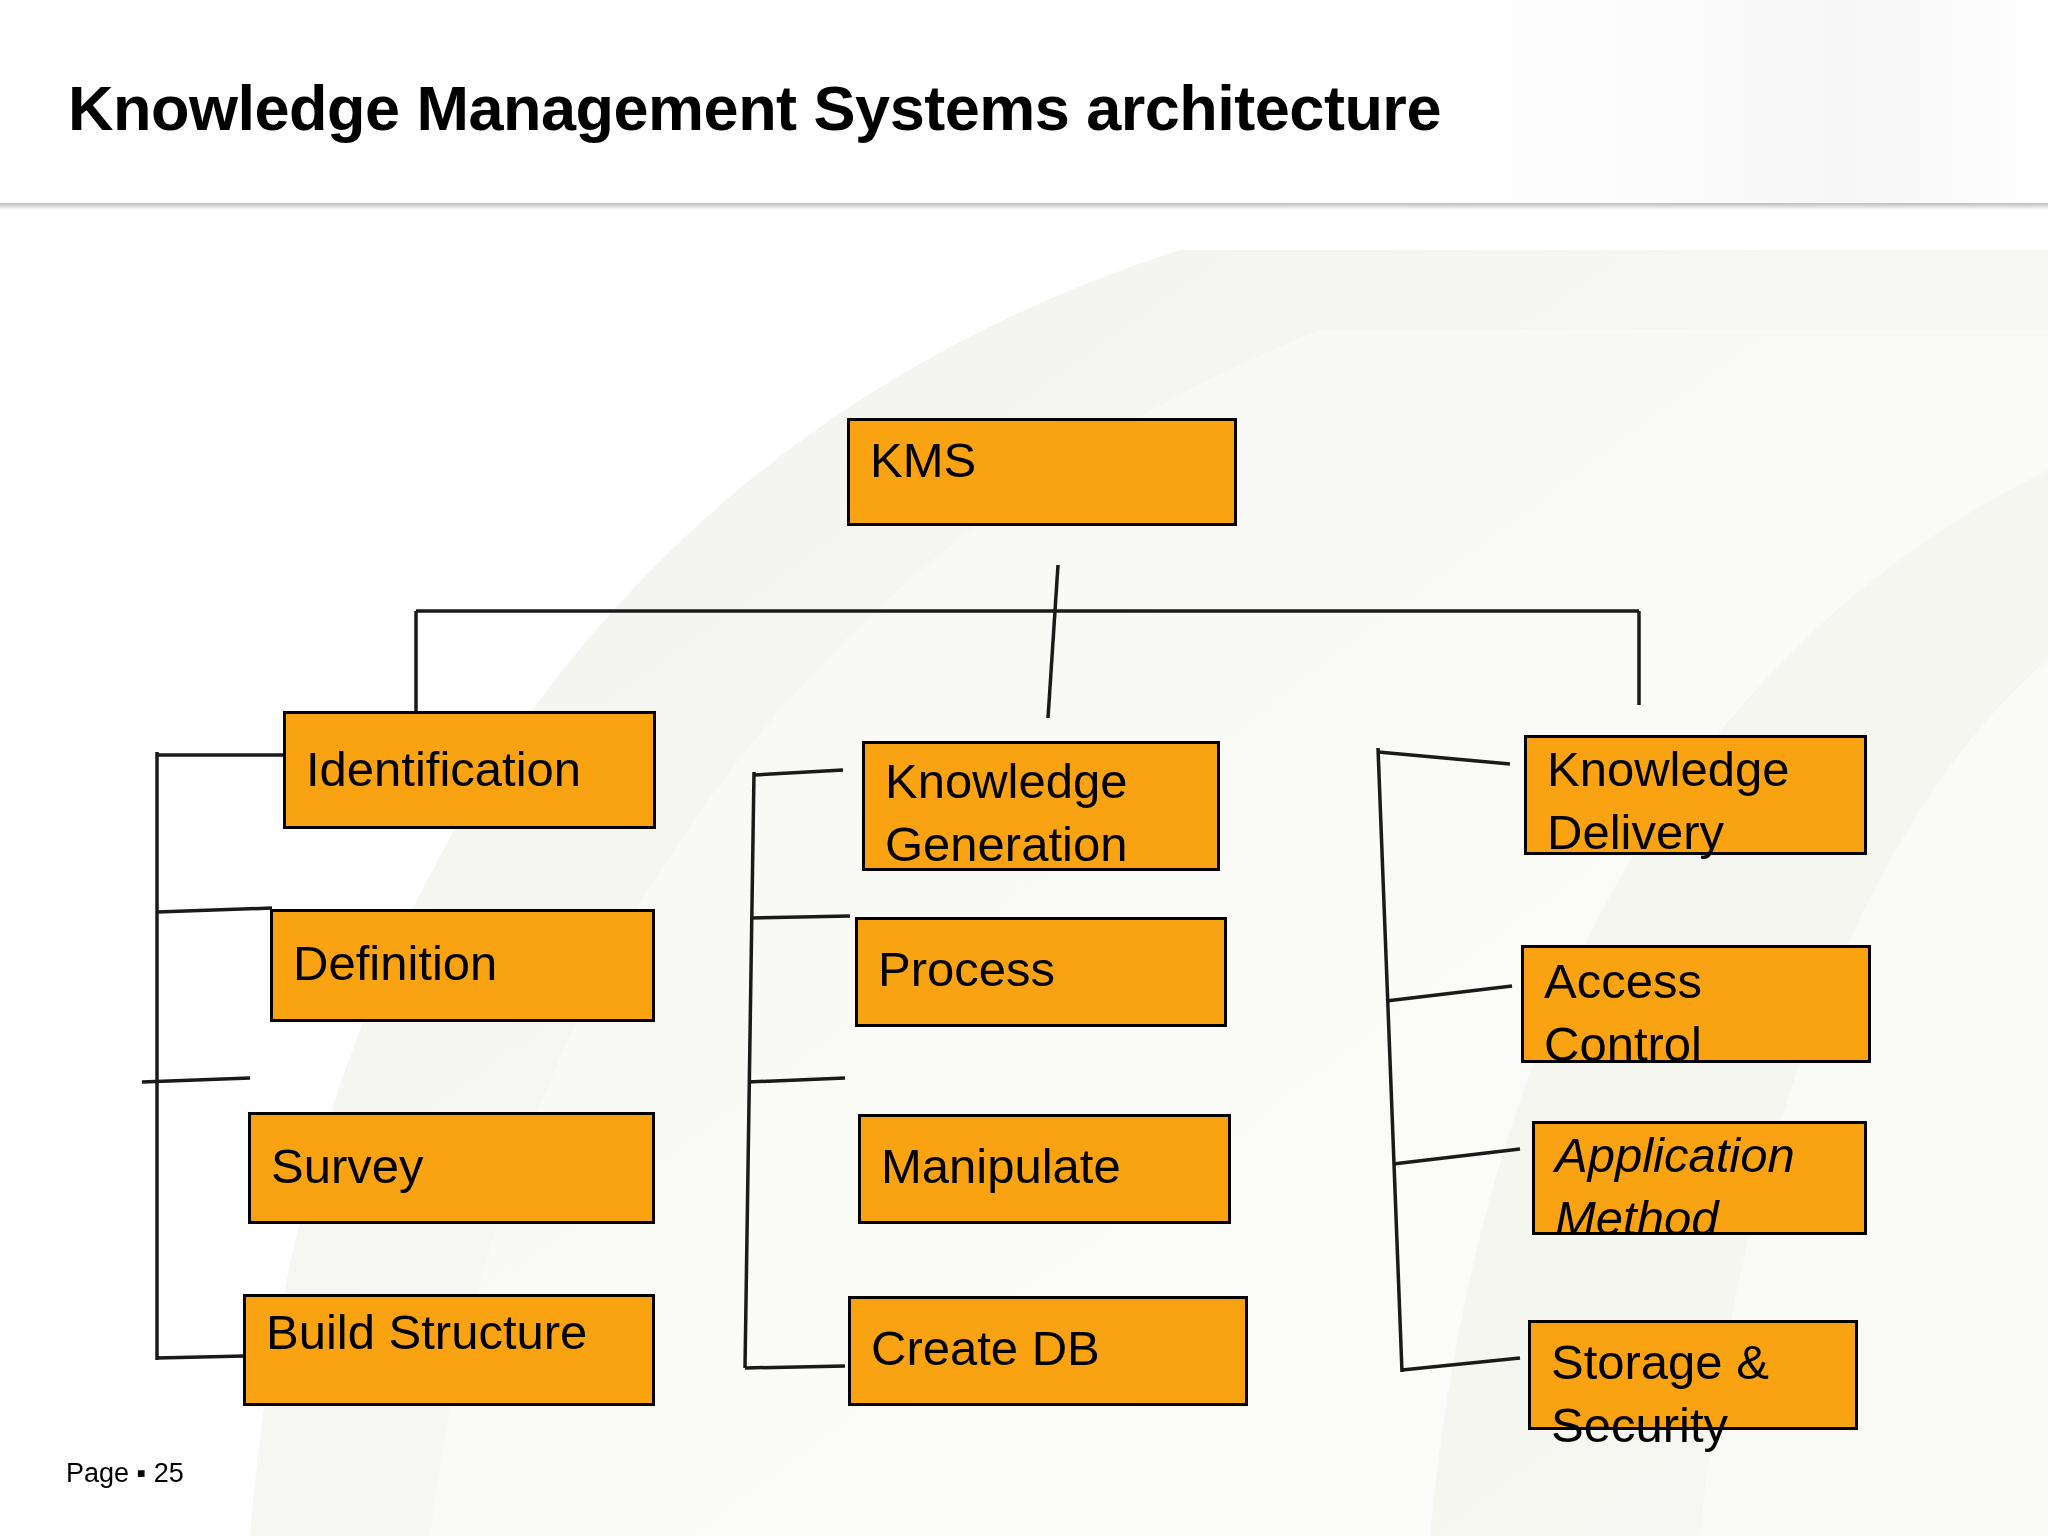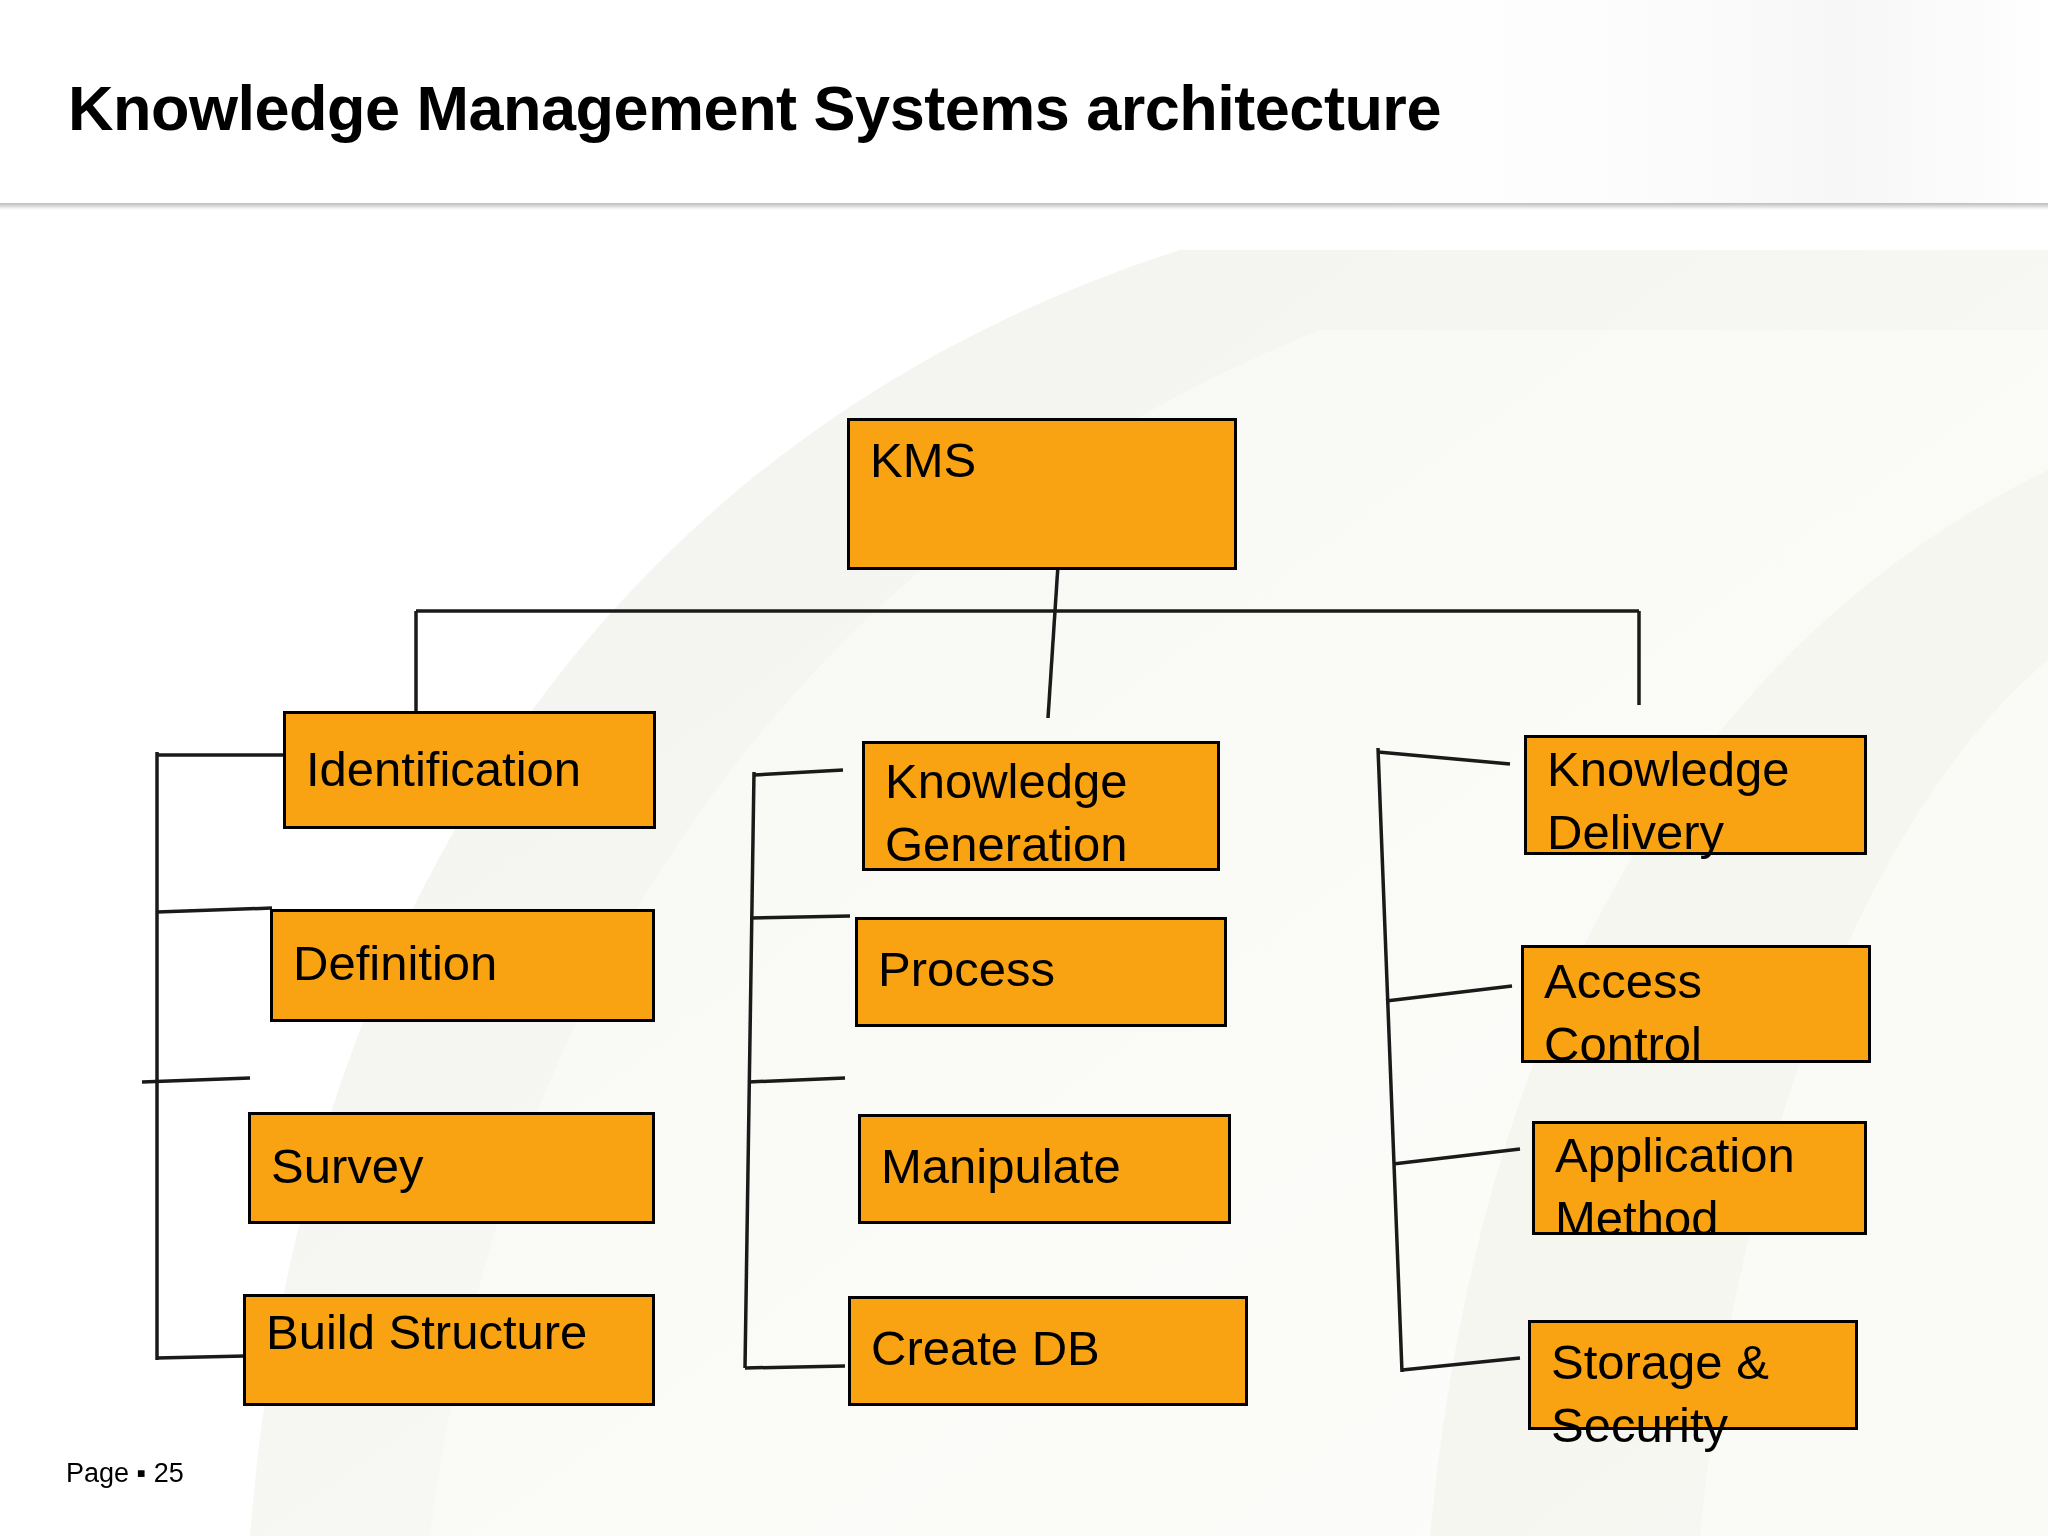--- a/index.html
+++ b/index.html
@@ -168,38 +168,38 @@
         <path d="M 745,1368 L 845,1366"></path>
 
         <path d="M 1378,748 L 1402,1372"></path>
         <path d="M 1378,752 L 1510,764"></path>
         <path d="M 1386,1001 L 1512,986"></path>
         <path d="M 1393,1164 L 1520,1149"></path>
         <path d="M 1402,1370 L 1520,1358"></path>
       </g>
     </svg>
 
-    <div class="node" style="left:847px; top:418px; width:390px; height:152px;">KMS</div>
+    <div class="node" style="left:847px; top:418px; width:390px; height:108px;">KMS</div>
 
     <div class="node" style="left:283px; top:711px; width:373px; height:118px; padding-top:22px;">Identification</div>
     <div class="node" style="left:270px; top:909px; width:385px; height:113px; padding-top:18px;">Definition</div>
     <div class="node" style="left:248px; top:1112px; width:407px; height:112px; padding-top:18px;">Survey</div>
     <div class="node" style="left:243px; top:1294px; width:412px; height:112px; padding-top:2px;">Build Structure</div>
 
     <div class="node two-line" style="left:862px; top:709px; width:358px; height:130px; padding-top:6px;">Knowledge
 Generation</div>
     <div class="node" style="left:855px; top:917px; width:372px; height:110px; padding-top:16px;">Process</div>
     <div class="node" style="left:858px; top:1114px; width:373px; height:110px; padding-top:16px;">Manipulate</div>
     <div class="node" style="left:848px; top:1296px; width:400px; height:110px; padding-top:16px;">Create DB</div>
 
     <div class="node two-line" style="left:1524px; top:703px; width:343px; height:120px; padding-top:0px;">Knowledge
 Delivery</div>
     <div class="node two-line" style="left:1521px; top:913px; width:350px; height:118px; padding-top:2px;">Access
 Control</div>
-    <div class="node two-line" style="left:1532px; top:1089px; width:335px; height:114px; padding-top:0px;">Application
+    <div class="node two-line" style="left:1532px; top:1089px; width:335px; height:114px; padding-top:0px;font-style:italic;">Application
 Method</div>
     <div class="node two-line" style="left:1528px; top:1288px; width:330px; height:110px; padding-top:8px;">Storage &amp;
 Security</div>
 
   </div>
 
   <div class="page-num">Page ▪ 25</div>
 
 </div>
 

